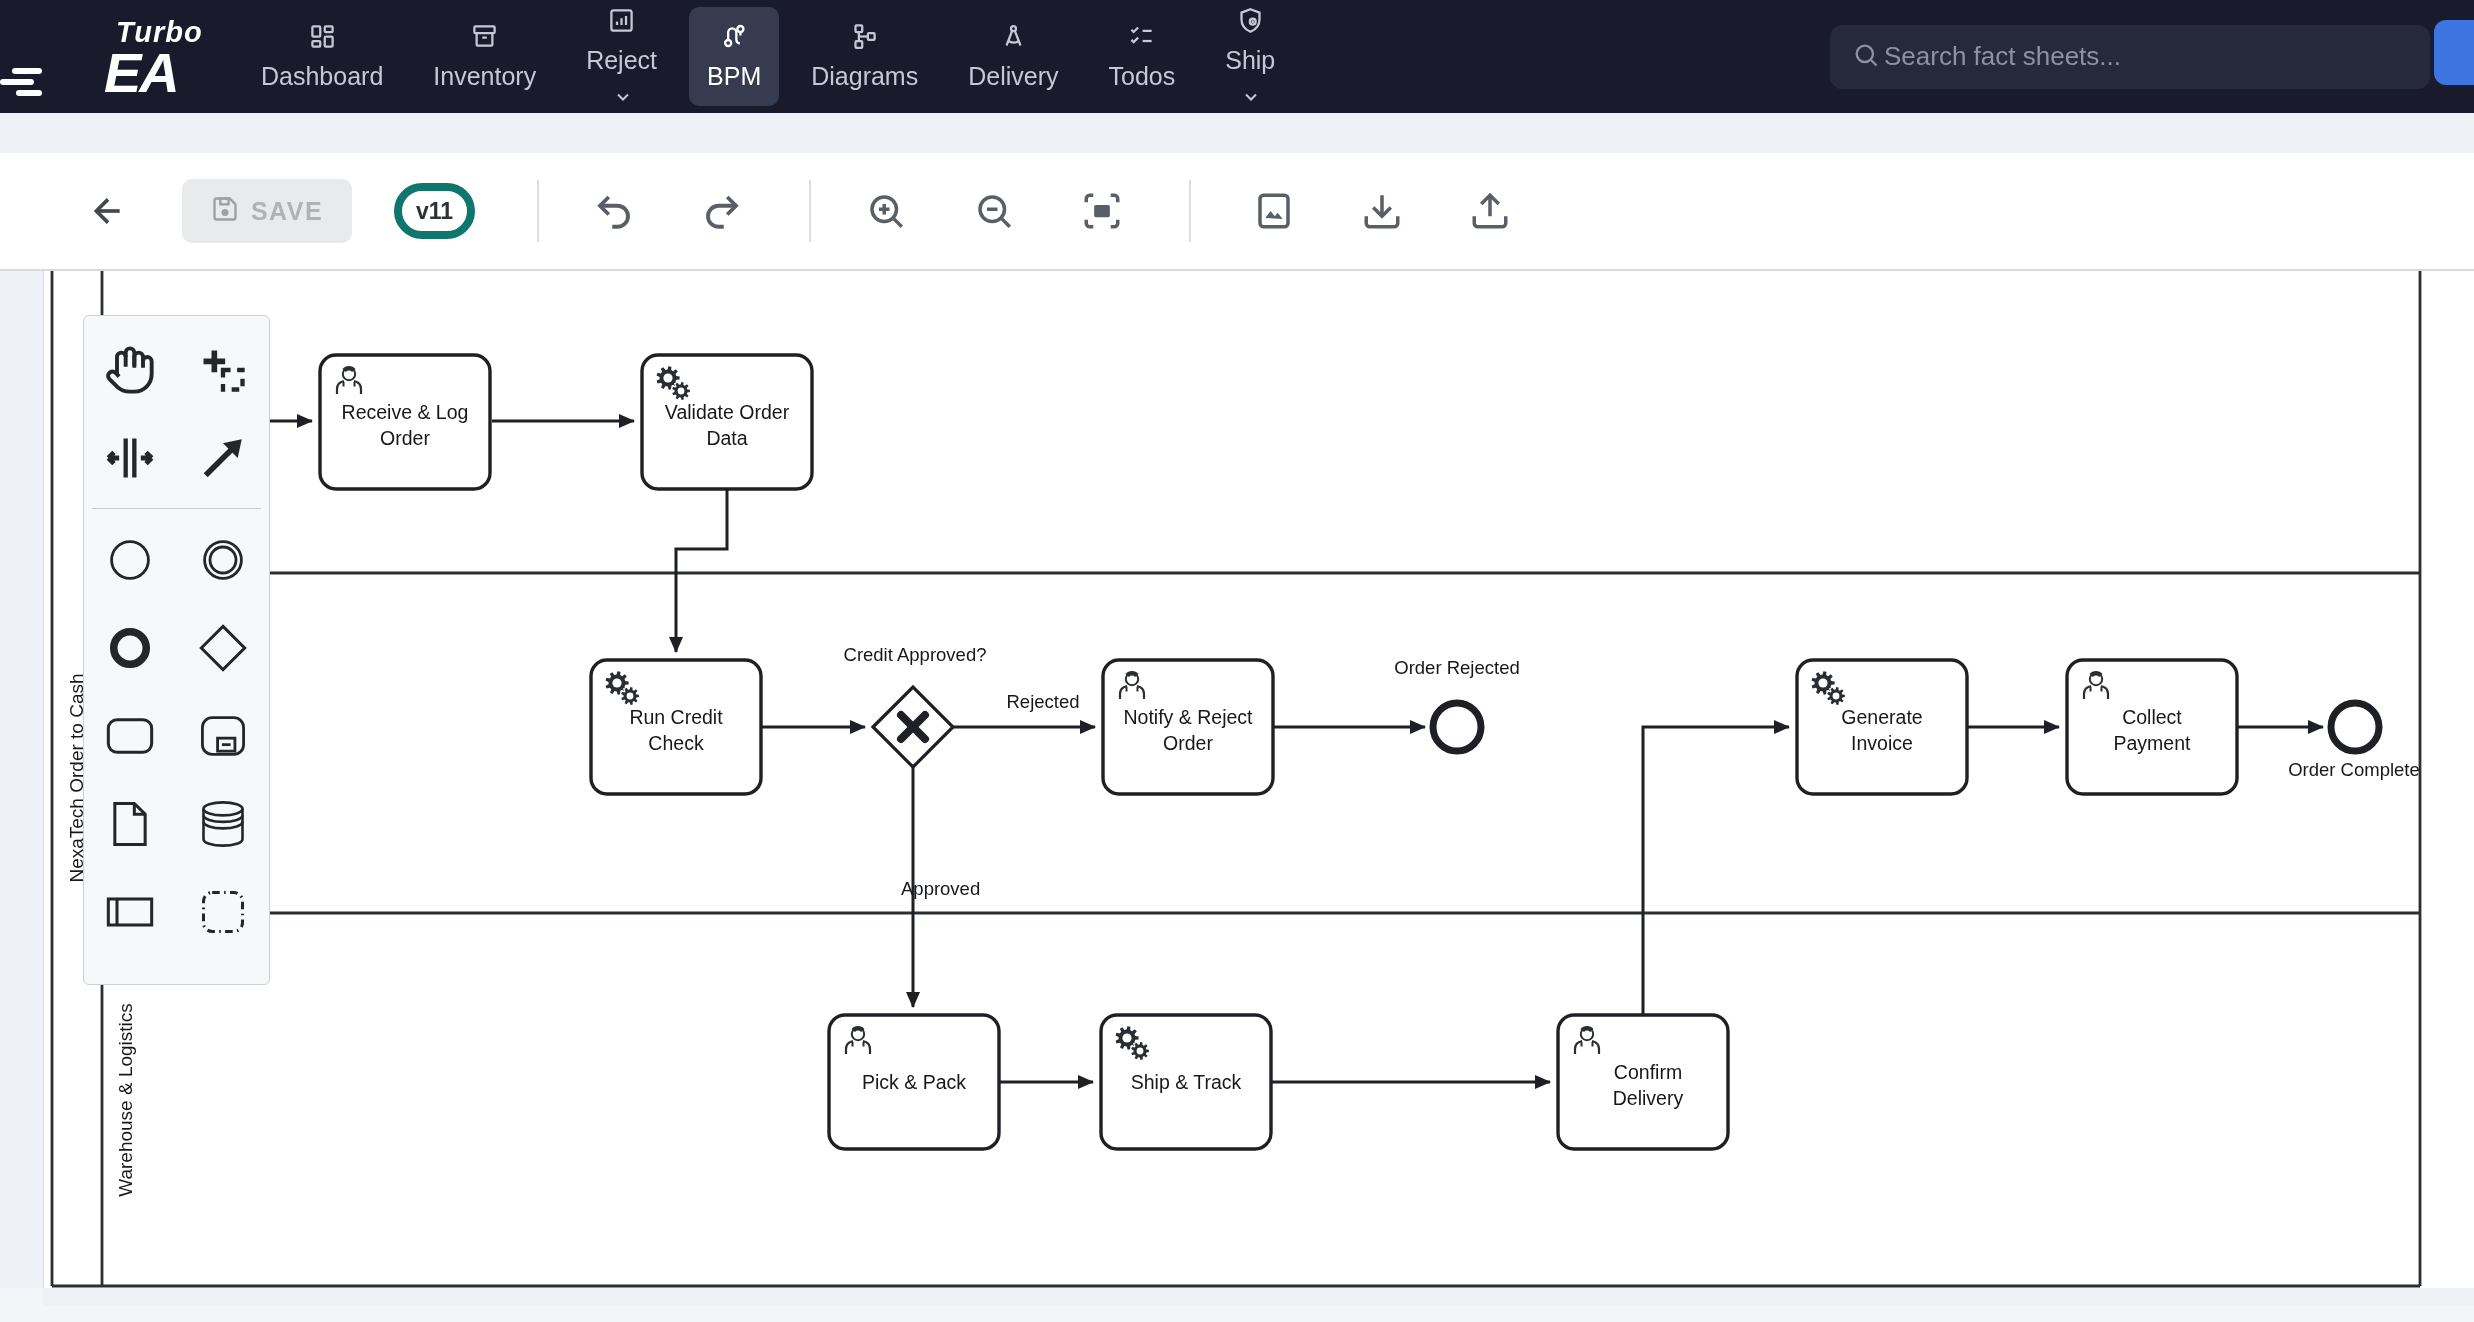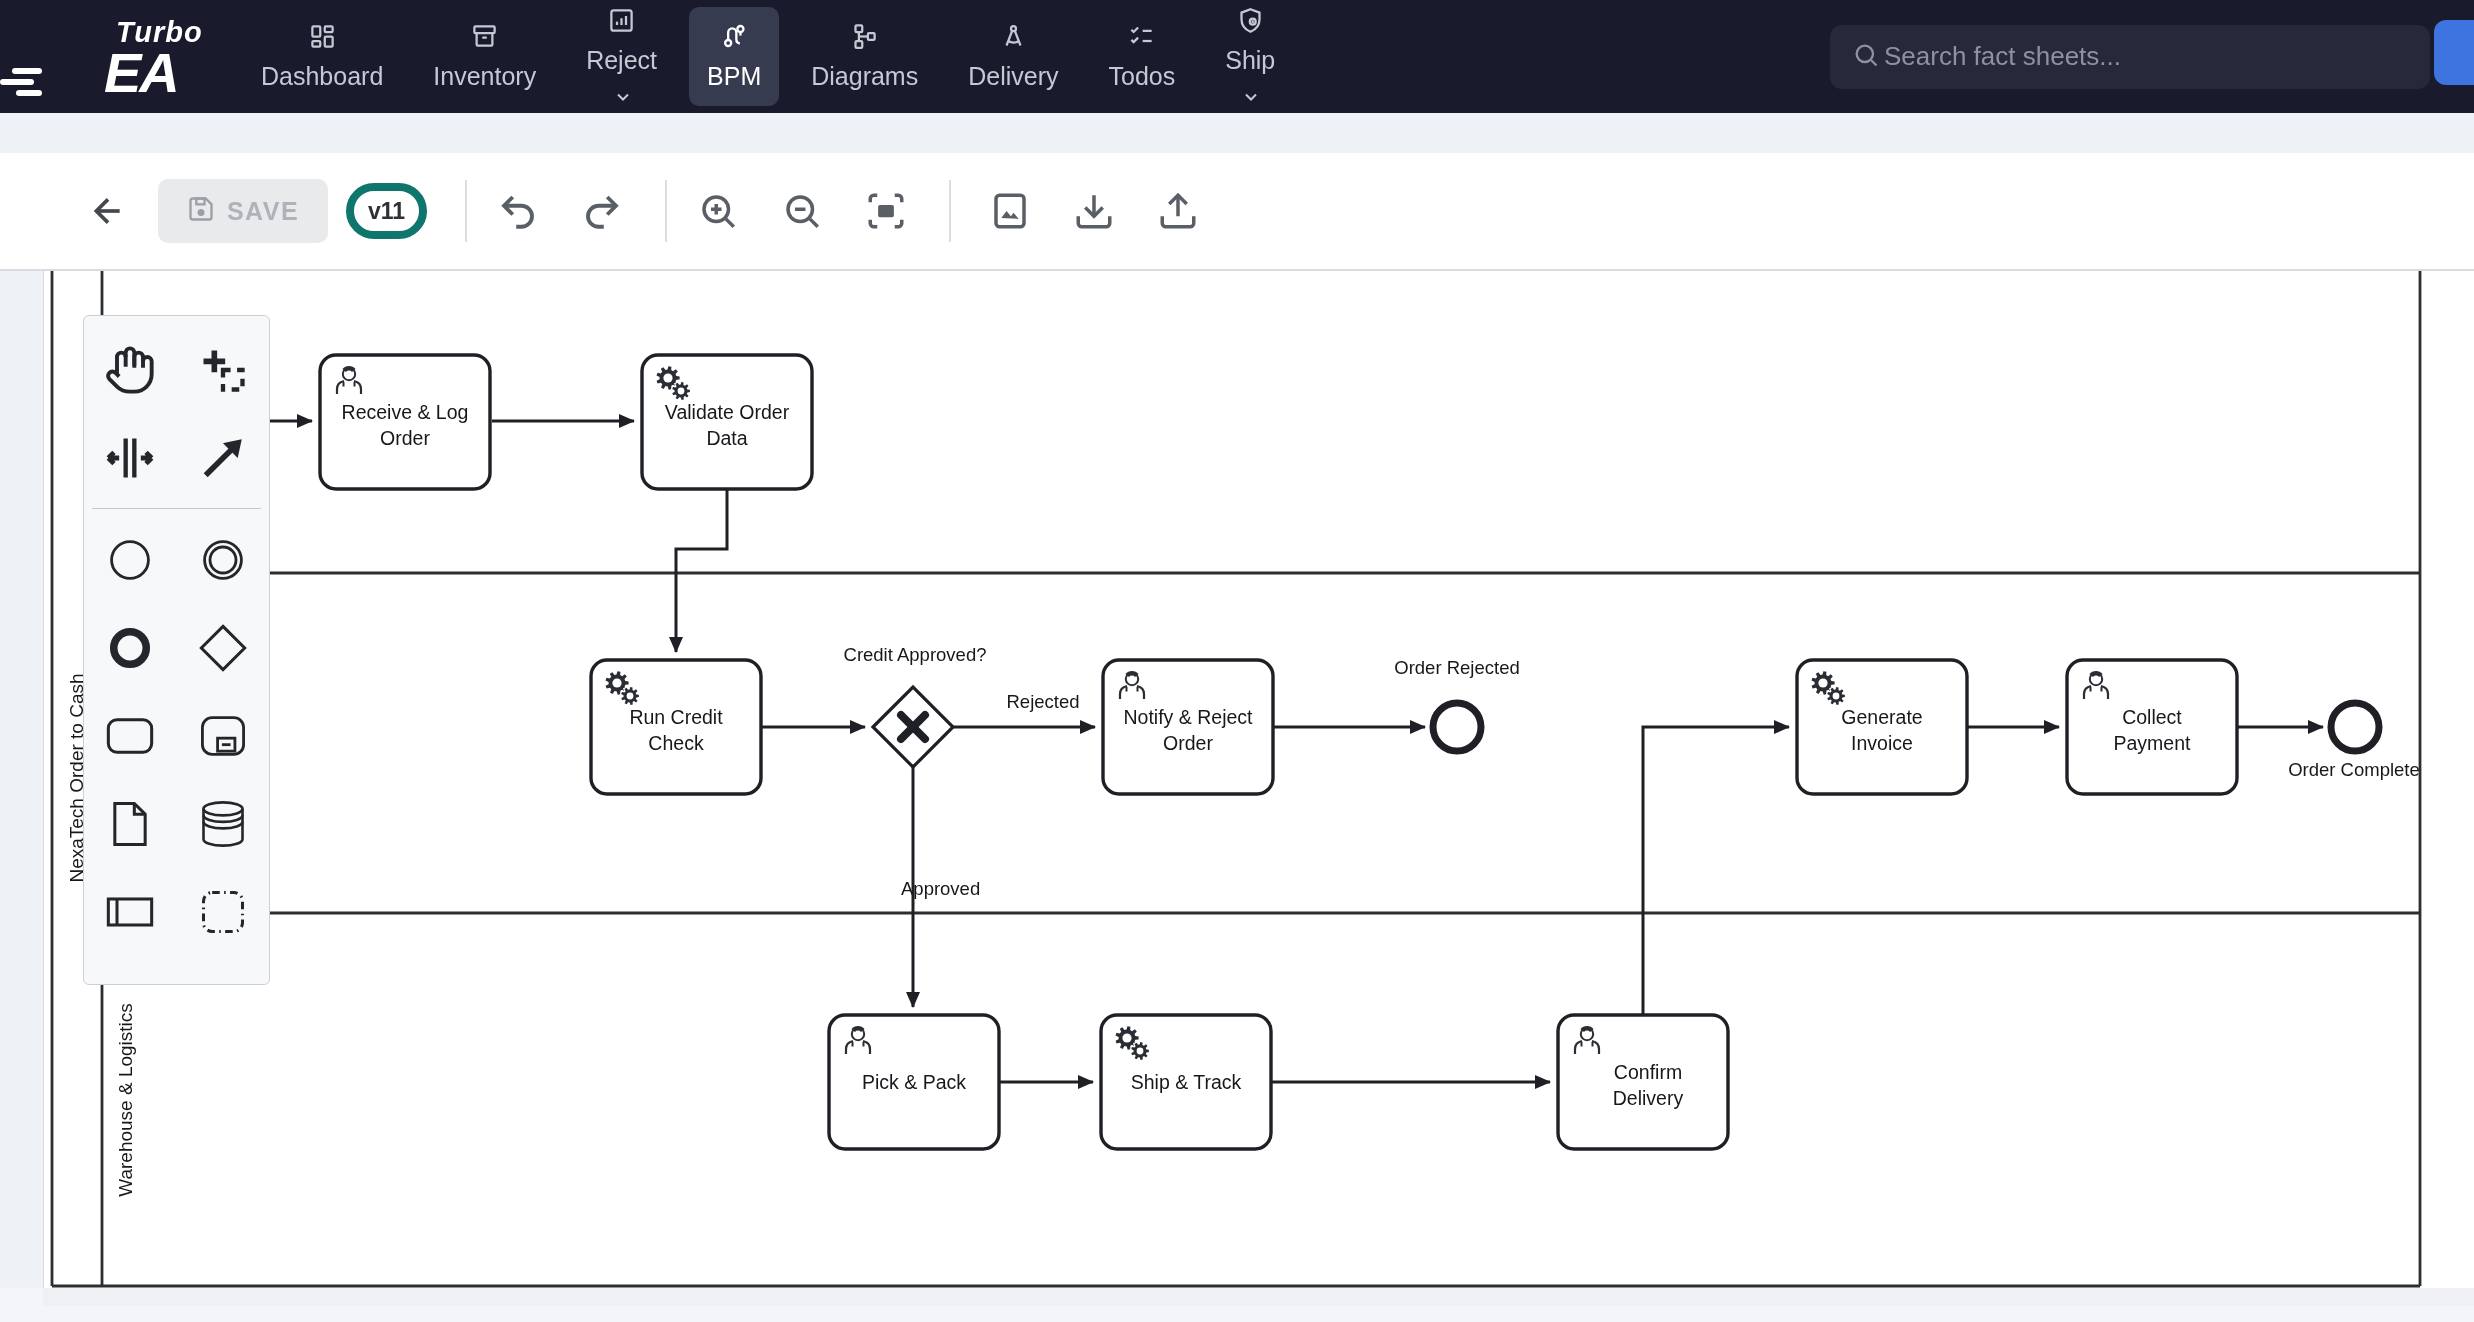--- a/index.html
+++ b/index.html
@@ -26,21 +26,21 @@
   .chev { margin-left:2px; }
   .searchbox { margin-left:auto; margin-right:44px; width:600px; height:64px; background:#262939;
                border-radius:12px; display:flex; align-items:center; padding:0 22px; gap:4px; }
   .searchbox .ph { color:#8d91a2; font-size:26px; }
   .edge-btn { position:absolute; right:-16px; top:20px; width:56px; height:65px;
               background:#3d74e0; border-radius:12px; }
 
   
   .gap-strip { position:absolute; left:0; top:113px; width:2474px; height:40px; background:#eef1f5; }
   .toolbar { position:absolute; left:0; top:153px; width:2474px; height:118px; background:#ffffff;
-             border-bottom:2px solid #d8dce1; display:flex; align-items:center; z-index:20; }
+             border-bottom:2px solid #d8dce1; display:flex; align-items:center; z-index:20;gap:24px; }
   .tb-icon { color:#5a5e66; display:flex; align-items:center; justify-content:center; cursor:pointer; }
   .tb-back { margin-left:88px; color:#43474e; }
   .save-btn { margin-left:30px; width:170px; height:64px; background:#e9eaec; border-radius:10px;
               display:flex; align-items:center; justify-content:center; gap:12px; color:#9ba0a7; }
   .save-btn .lbl { font-size:25px; font-weight:700; letter-spacing:1.5px; color:#aeb3ba; }
   .version { margin-left:18px; min-width:70px; height:56px; border:8px solid #0f766e; border-radius:28px;
              display:flex; align-items:center; justify-content:center; font-size:23px; font-weight:600;
              color:#2e3237; padding:0 14px; }
   .tb-div { width:2px; height:62px; background:#dadde2; }
   .m38 { margin-left:38px; } .m30 { margin-left:30px; } .m42 { margin-left:42px; }

